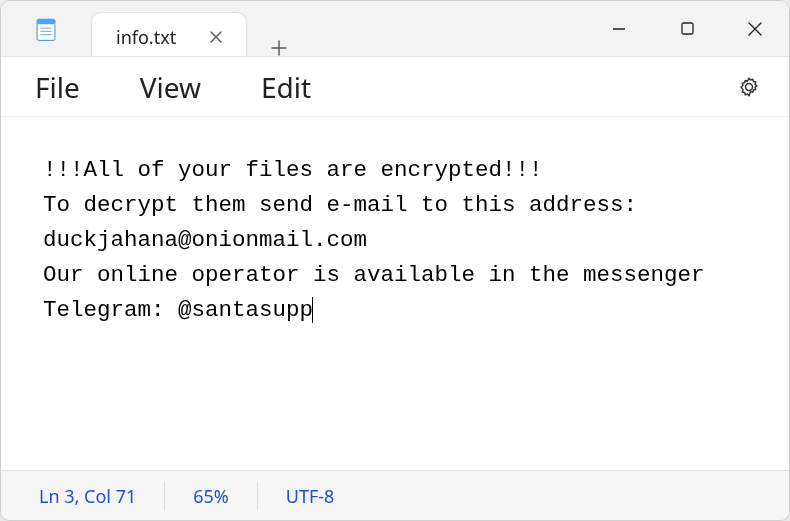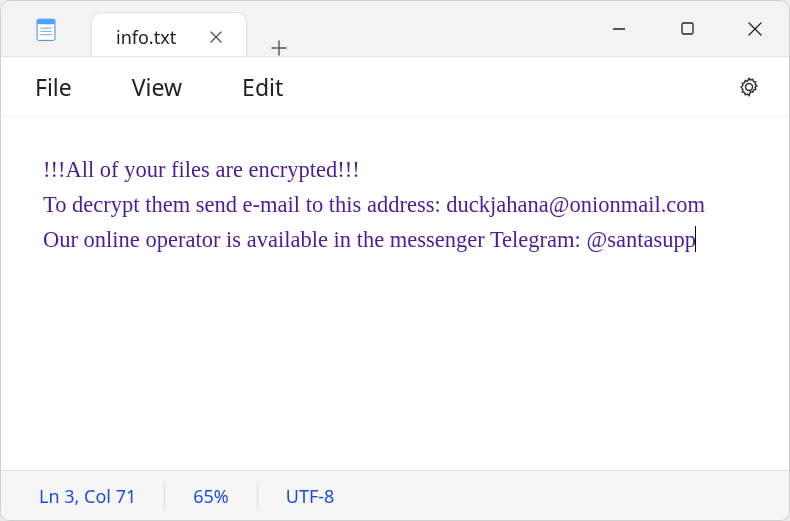--- a/index.html
+++ b/index.html
@@ -82,41 +82,41 @@
   .menubar {
     height: 60px;
     background: #fff;
     display: flex;
     align-items: center;
     padding: 0 8px;
     border-bottom: 1px solid #eee;
   }
   .menuitem {
     padding: 10px 26px;
-    font-size: 23px;
+    font-size: 28px;
     color: #222;
     border-radius: 6px;
     margin-right: 8px;
   }
   .spacer { flex: 1; }
   .gearbtn {
     width: 44px; height: 44px;
     display: flex; align-items: center; justify-content: center;
     border-radius: 6px;
     margin-right: 10px;
   }
 
   .content {
     flex: 1;
     background: #fff;
     padding: 36px 18px 18px 42px;
-    font-family: Liberation Serif, serif;
+    font-family: Liberation Mono, monospace;
     font-size: 22.5px;
     line-height: 1.55;
-    color: #4c1d95;
+    color: #000000;
     white-space: pre-wrap;
     word-break: break-word;
     position: relative;
   }
   .caret {
     display: inline-block;
     width: 1px;
     height: 1.15em;
     background: #000;
     vertical-align: text-bottom;

